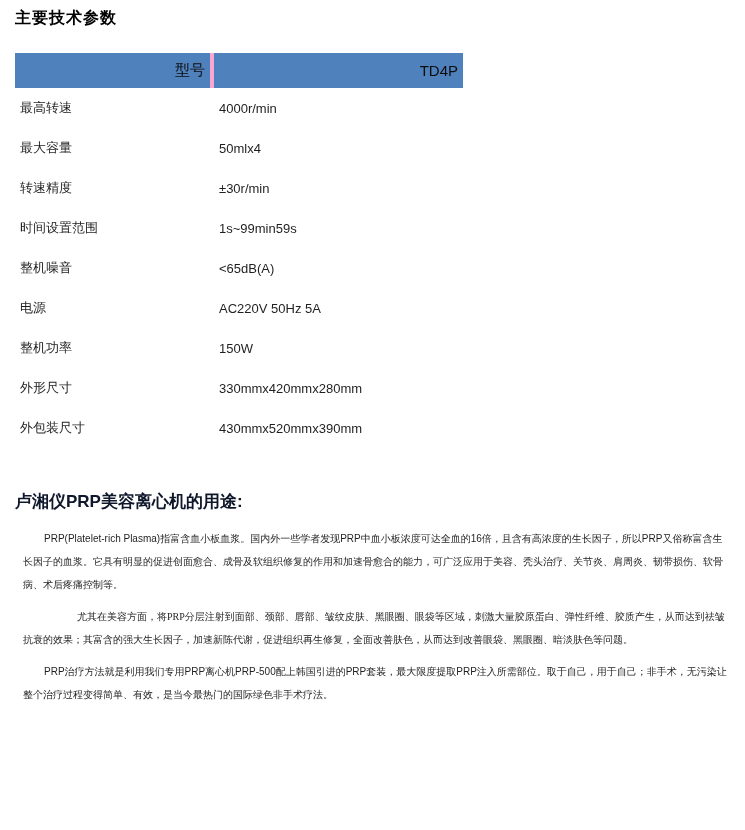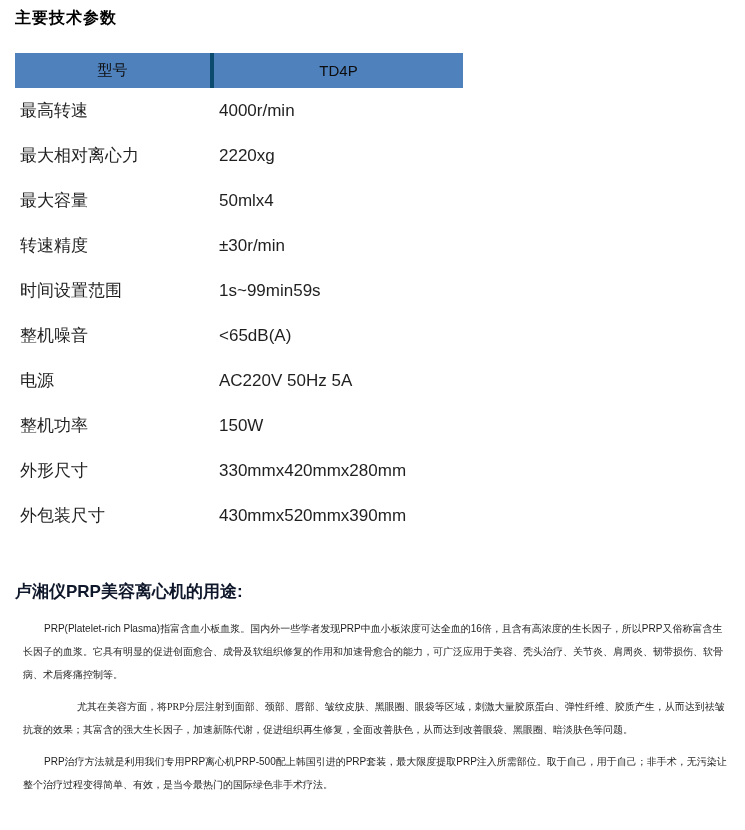--- a/index.html
+++ b/index.html
@@ -29,30 +29,30 @@
   table.specs {
     border-collapse: separate;
     border-spacing: 0;
     font-size: 15px;
     color: #1f1f1f;
   }
   table.specs th {
     background: #4f81bd;
     color: #0d0d0d;
     font-weight: normal;
-    text-align: center;
+    text-align: right;
     padding: 8px 5px;
     font-size: 15px;
   }
   table.specs th.col-param { width: 185px; }
-  table.specs th.col-value { width: 239px; border-left: 4px solid #0c4a6e; }
+  table.specs th.col-value { width: 239px; border-left: 4px solid #f9a8d4; }
   table.specs td {
     padding: 11px 5px;
     background: transparent;
-    font-size: 17px;
+    font-size: 13px;
   }
   table.specs td.value-cell { padding-left: 9px; }
   .usage-heading {
     font-size: 17px;
     font-weight: bold;
     color: #0f172a;
     margin: 42px 0 14px 0;
   }
   .para {
     font-size: 10px;
@@ -75,24 +75,20 @@
     <thead>
       <tr>
         <th class="col-param">型号</th>
         <th class="col-value">TD4P</th>
       </tr>
     </thead>
     <tbody>
       <tr>
         <td class="label-cell">最高转速</td>
         <td class="value-cell">4000r/min</td>
-      </tr>
-      <tr>
-        <td class="label-cell">最大相对离心力</td>
-        <td class="value-cell">2220xg</td>
       </tr>
       <tr>
         <td class="label-cell">最大容量</td>
         <td class="value-cell">50mlx4</td>
       </tr>
       <tr>
         <td class="label-cell">转速精度</td>
         <td class="value-cell">±30r/min</td>
       </tr>
       <tr>

